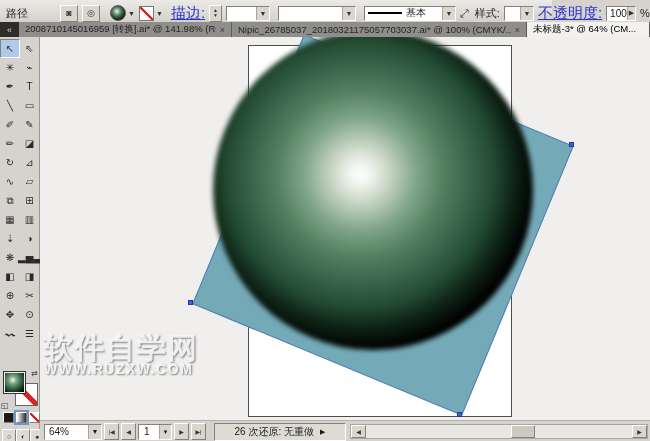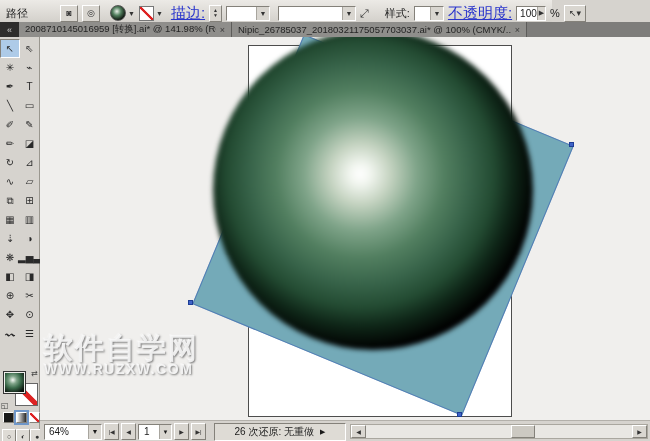--- a/index.html
+++ b/index.html
@@ -211,22 +211,29 @@
       <span>▼</span>
     </span>
   <span class="combo" style="width:44px;">
     <span></span>
     <span class="arrow-cell">▼</span>
   </span>
   <span class="combo" style="width:78px;margin-left:4px;">
     <span></span>
     <span class="arrow-cell">▼</span>
   </span>
+  <span class="combo" style="width:92px;margin-left:4px;background:#fff;">
+    <span style="display:flex;align-items:center;">
+        <span class="stroke-line"></span>
+    <span>基本</span>
+      </span>
+    <span class="arrow-cell">▼</span>
+  </span>
   <span class="cb-icon">⤢</span>
-  <span class="cb-label" style="margin-left:12px;">样式:</span>
+  <span class="cb-label" style="margin-left:2px;">样式:</span>
   <span class="combo" style="width:30px;">
     <span></span>
     <span class="arrow-cell">▼</span>
   </span>
   <span class="cb-link">不透明度:</span>
   <span class="combo" style="width:30px;">
     <span>100</span>
     <span class="arrow-cell">▶</span>
   </span>
   <span class="cb-label">%</span>
@@ -237,20 +244,23 @@
 <div class="tab-bar">
   <div class="tab-overflow">«</div>
   <div style="display:flex;align-items:stretch;">
       <div class="tab" style="width: 213px;">
         <span style="overflow: hidden;">2008710145016959 [转换].ai* @ 141.98% (RGB/...</span>
         <span class="close">×</span>
       </div>
       <div class="tab" style="width: 295px;">
         <span style="overflow: hidden;">Nipic_26785037_20180321175057703037.ai* @ 100% (CMYK/...</span>
         <span class="close">×</span>
+      </div>
+      <div class="tab active" style="width: 123px;">
+        <span style="overflow: hidden;">未标题-3* @ 64% (CM...</span>
       </div>
     </div>
 </div>
 
 <div class="toolbar">
   <div class="tools">
       <div class="tool selected">↖</div>
       <div class="tool">⇖</div>
       <div class="tool">✳</div>
       <div class="tool">⌁</div>

